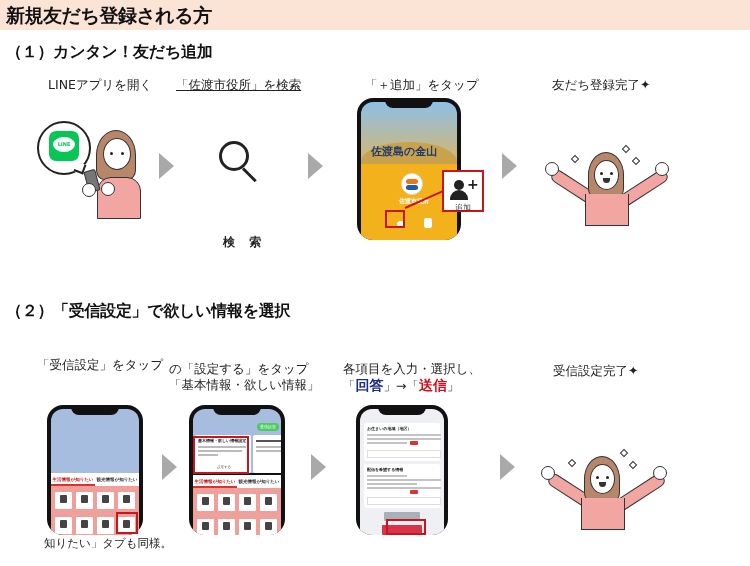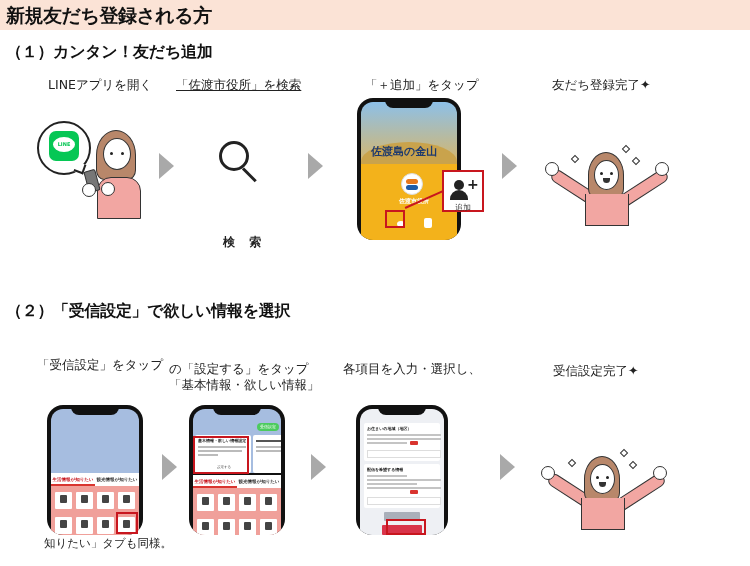--- a/index.html
+++ b/index.html
@@ -177,20 +177,21 @@
 
 <div class="section-title" style="left:6px; top:301px;">（２）「受信設定」で欲しい情報を選択</div>
 
 <div class="step-label" style="left:37px; top:357px;">「受信設定」をタップ</div>
 <div class="step-label" style="left:169px; top:361px; text-align:left;">
   <div>の「設定する」をタップ</div>
   <div>「基本情報・欲しい情報」</div>
 </div>
 <div class="step-label" style="left:343px; top:361px; text-align:left;">
   <div>各項目を入力・選択し、</div>
+  <div><span>「</span><span class="blue">回答</span><span>」→「</span><span class="red">送信</span><span>」</span></div>
 </div>
 <div class="step-label" style="left:553px; top:363px;">受信設定完了✦</div>
 
 <div class="phone" style="left:47px; top:405px; width:96px; height:130px;">
   <div class="notch"></div>
   <div class="screen">
     <div class="menu-top" style="height:64px;"></div>
     <div class="menu-tabs" style="top:64px;">
       <div class="menu-tab active">生活情報が知りたい</div>
       <div class="menu-tab">観光情報が知りたい</div>

